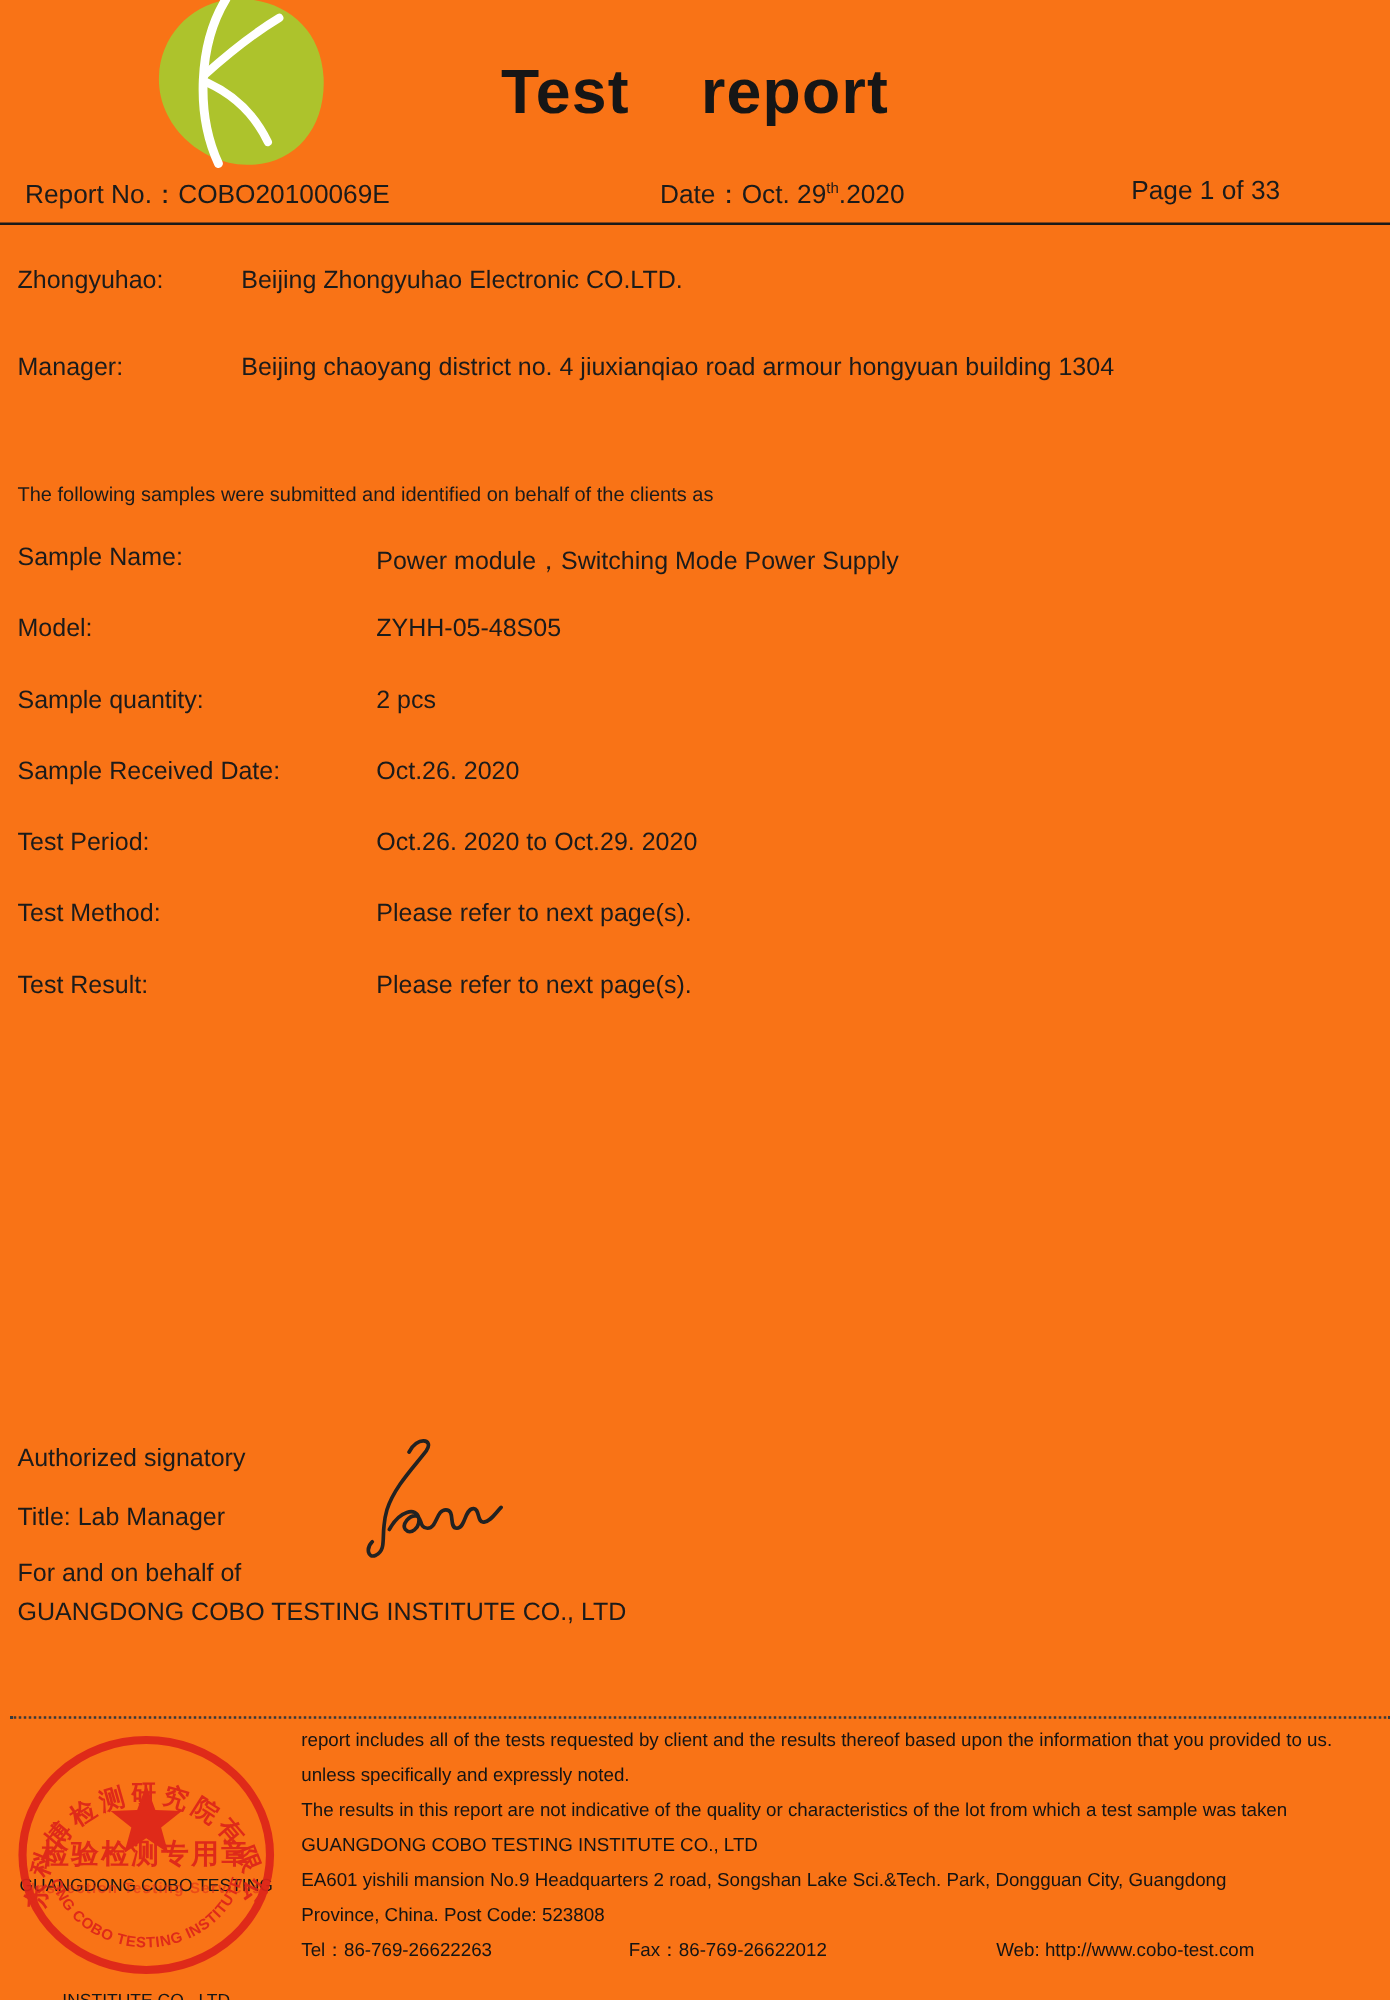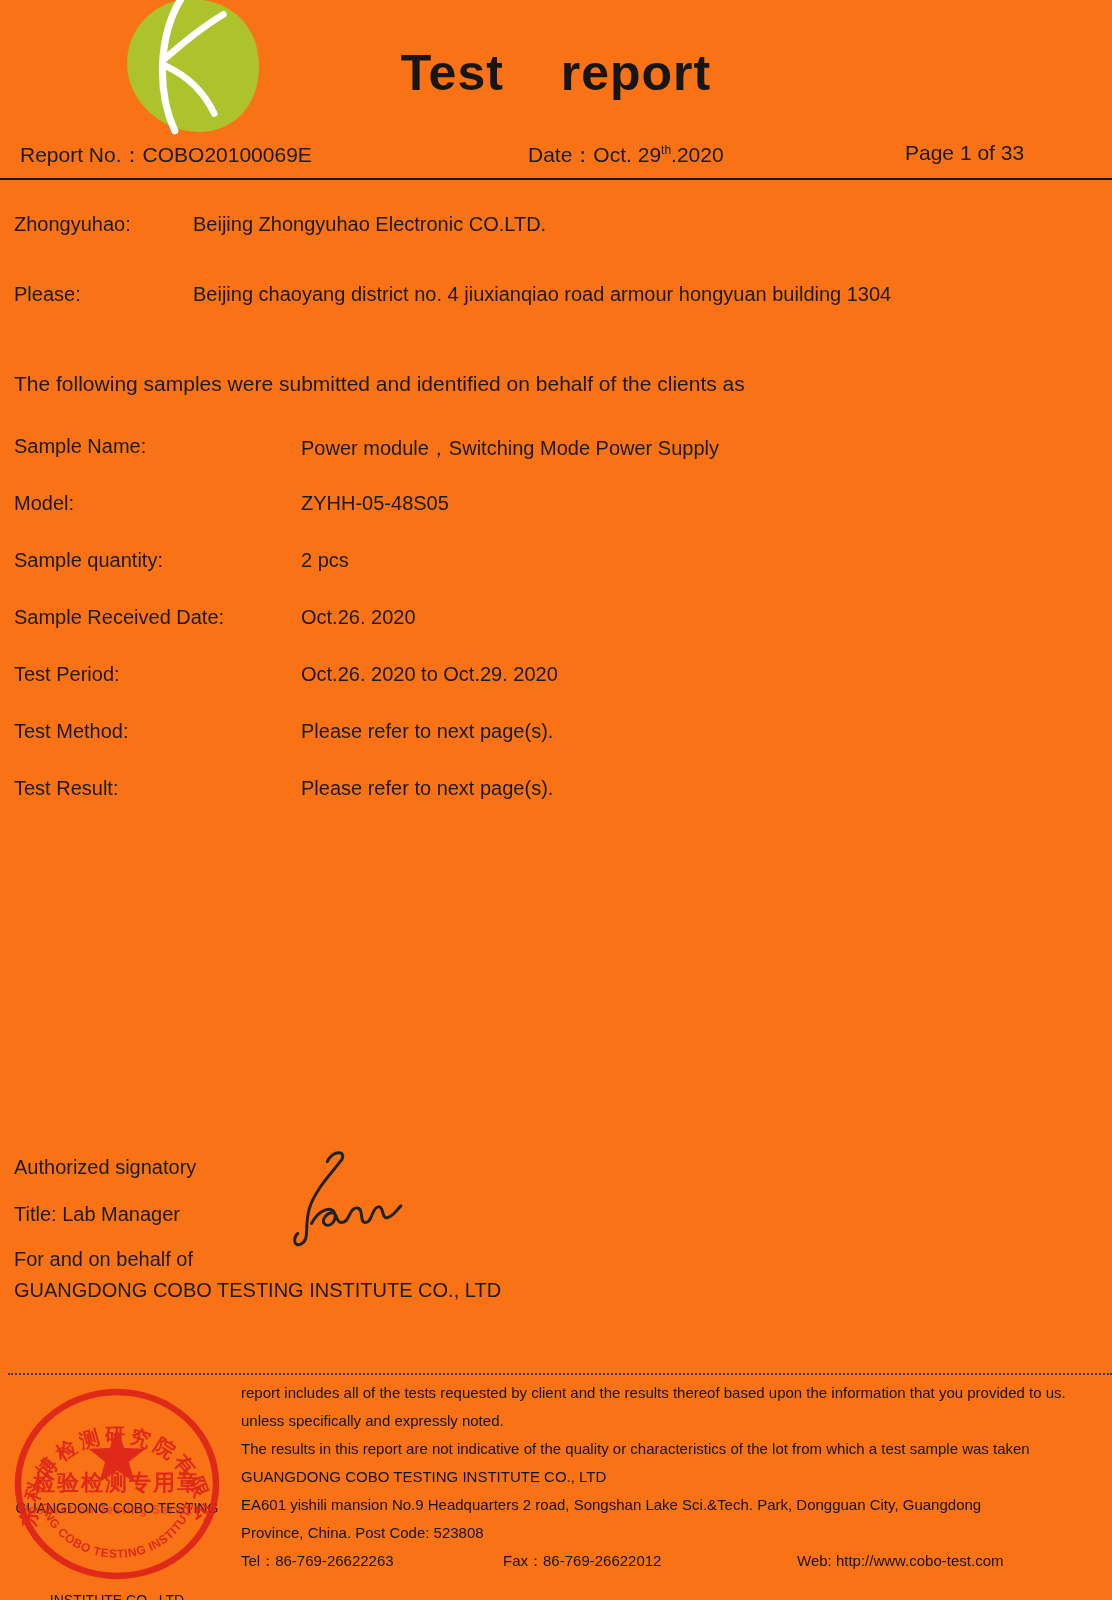--- a/index.html
+++ b/index.html
@@ -20,21 +20,21 @@
   .meta .m-label { color:#1b1b1b; }
   .meta sup { font-size:12px; vertical-align:super; line-height:0; }
   .rule { position:absolute; left:0; right:0; top:178px; border-top:2px solid #1a1a1a; height:0; }
 
   
   .row { position:absolute; left:14px; right:20px; font-size:20px; }
   .row .lbl { position:absolute; left:0; top:0; white-space:nowrap; }
   .row .val { position:absolute; top:0; white-space:nowrap;margin-left:18px; }
   .val-narrow { left:161px; }
   .val-wide  { left:269px; }
-  .intro { position:absolute; left:14px; top:372px; font-size:21px; }
+  .intro { position:absolute; left:14px; top:388px; font-size:16px; }
 
   
   .sig-line { position:absolute; left:14px; font-size:20px; }
   .signature-svg { position:absolute; left:276px; top:1146px; width:128px; height:108px; }
 
   
   .dotted { position:absolute; left:8px; right:0; top:1373px; border-top:2px dotted #3a3a3a; height:0; }
 
   
   .footer-text { position:absolute; left:241px; right:8px; top:1379px; font-size:15px; line-height:28px; color:#141414; }
@@ -74,21 +74,21 @@
     <span class="abs" style="left:905px;">Page 1 of 33</span>
   </div>
 
   <div class="rule"></div>
 
   <div class="row" style="top:213px;">
     <span class="lbl">Zhongyuhao:</span>
     <span class="val val-narrow">Beijing Zhongyuhao Electronic CO.LTD.</span>
   </div>
   <div class="row" style="top:283px;">
-    <span class="lbl">Please:</span>
+    <span class="lbl">Manager:</span>
     <span class="val val-narrow">Beijing chaoyang district no. 4 jiuxianqiao road armour hongyuan building 1304</span>
   </div>
 
   <div class="intro">The following samples were submitted and identified on behalf of the clients as</div>
 
   <div class="row" style="top:435px;">
     <span class="lbl">Sample Name:</span>
     <span class="val val-wide">Power module，Switching Mode Power Supply</span>
   </div>
   <div class="row" style="top:492px;">

